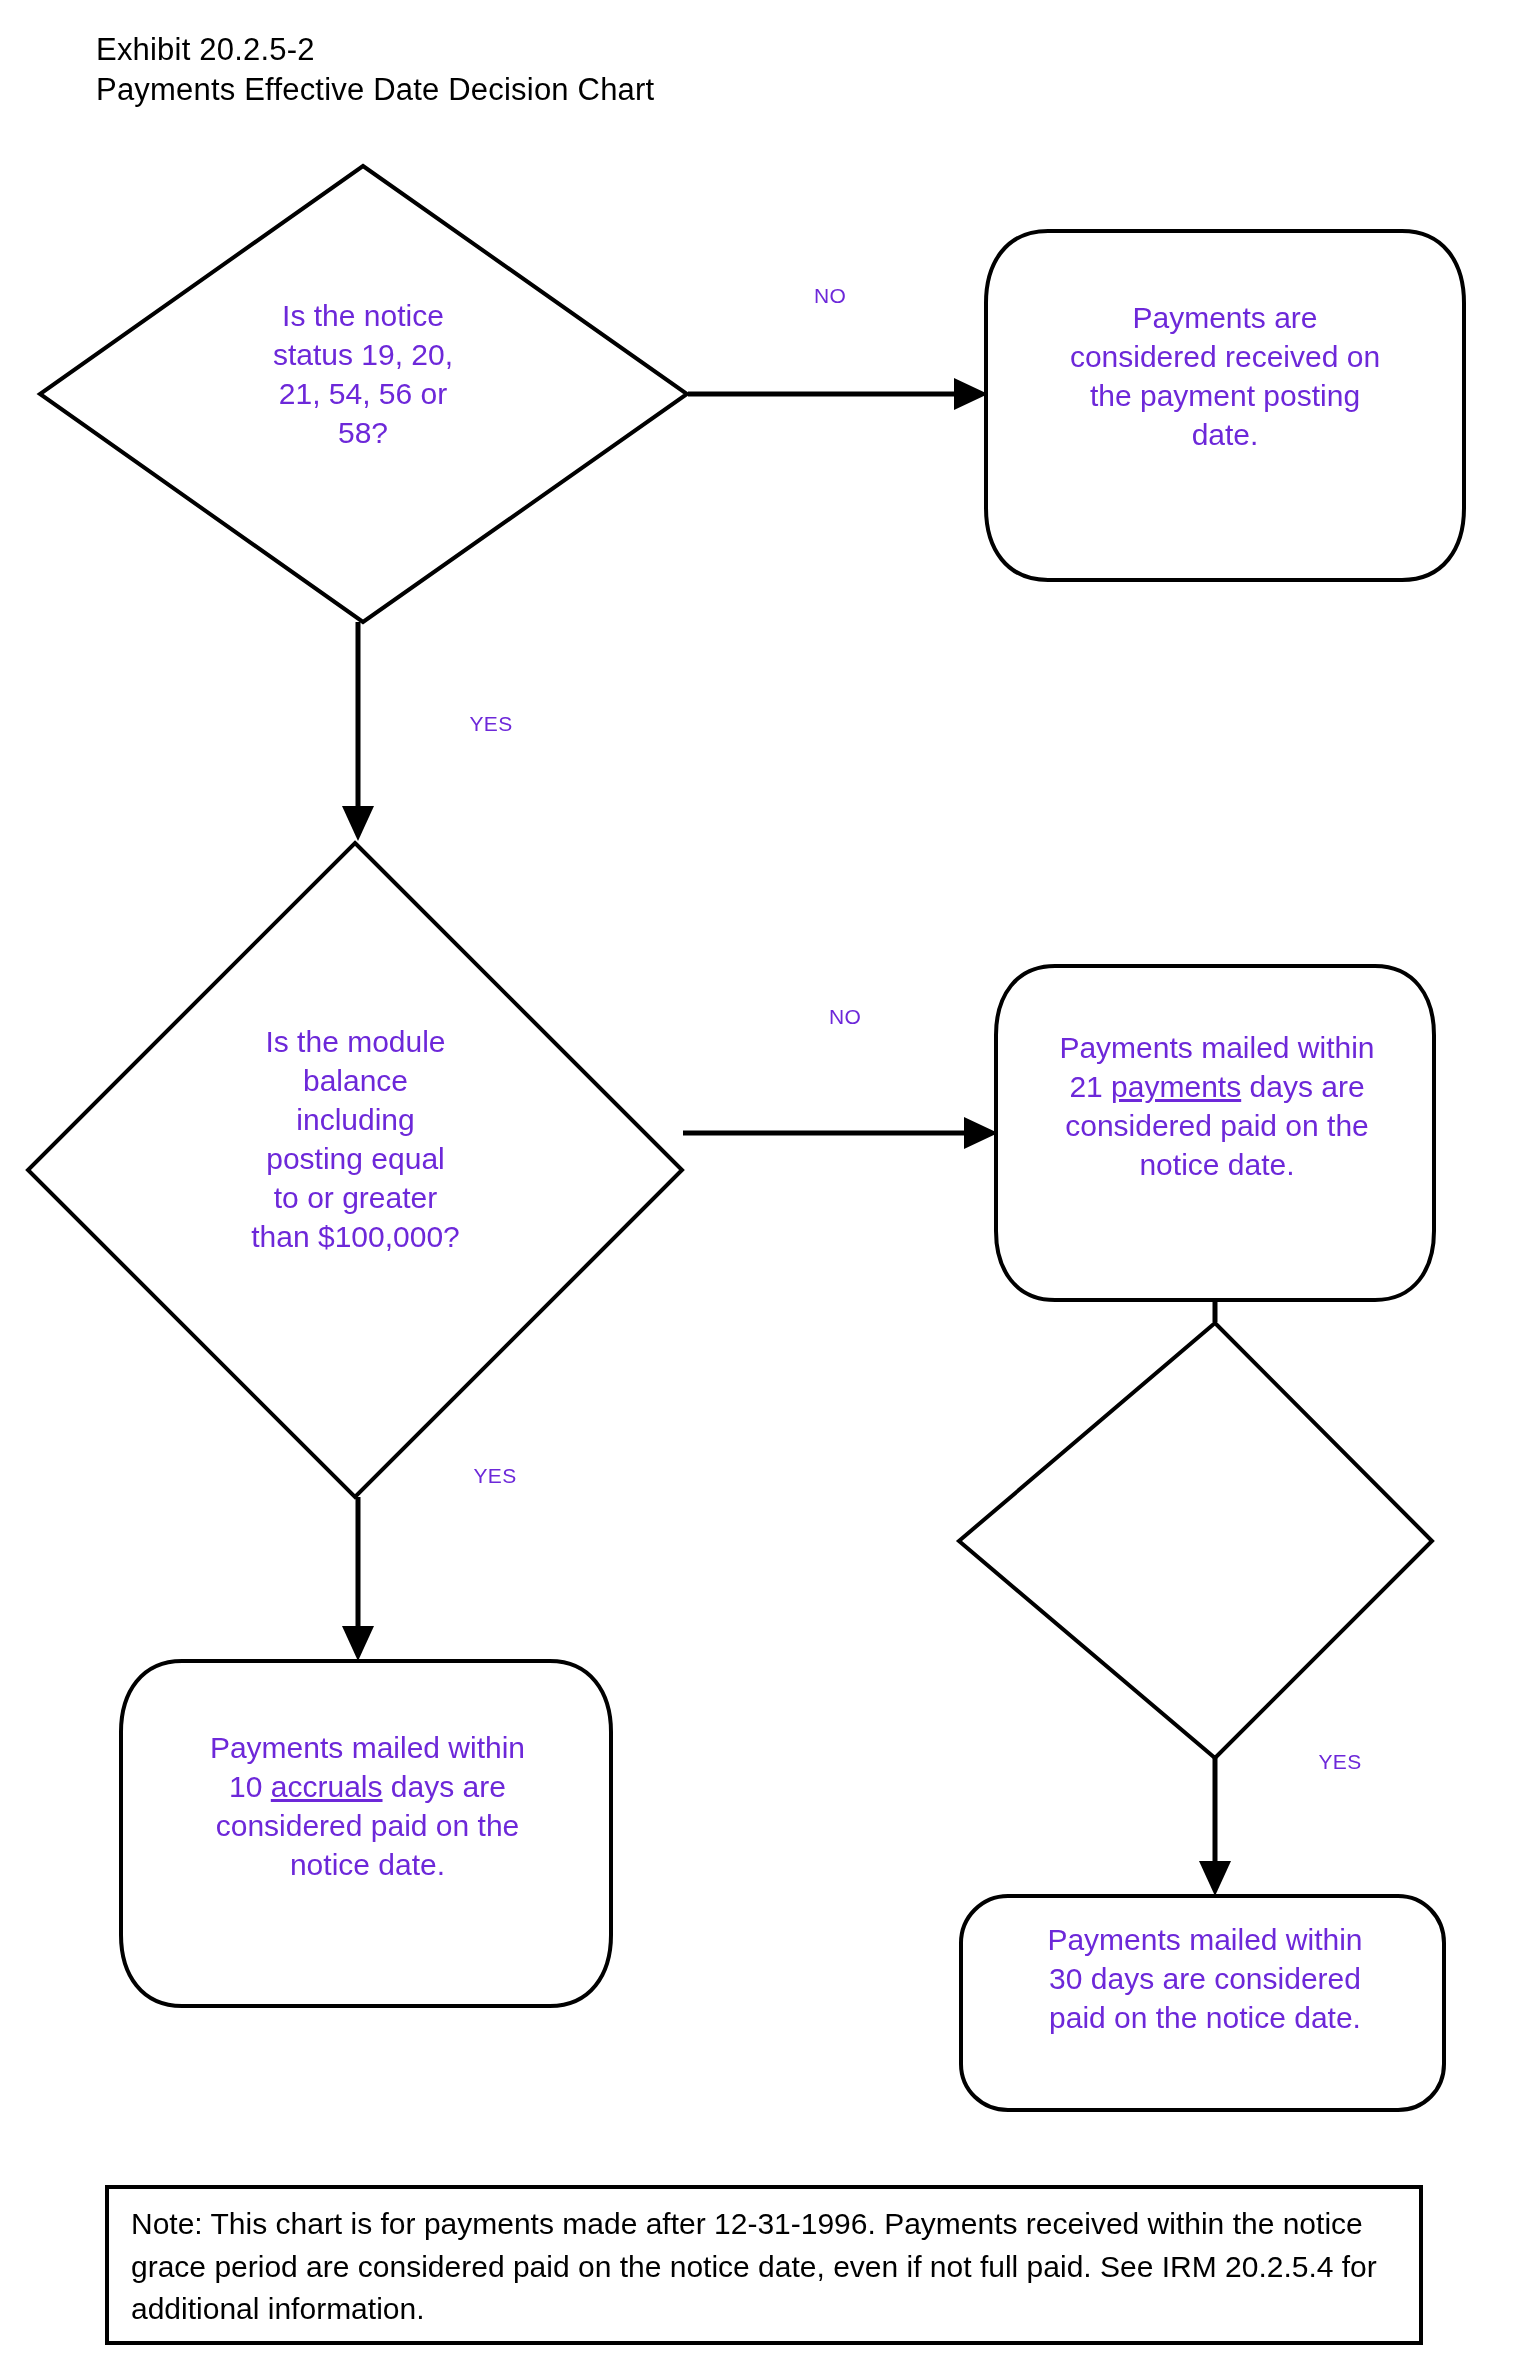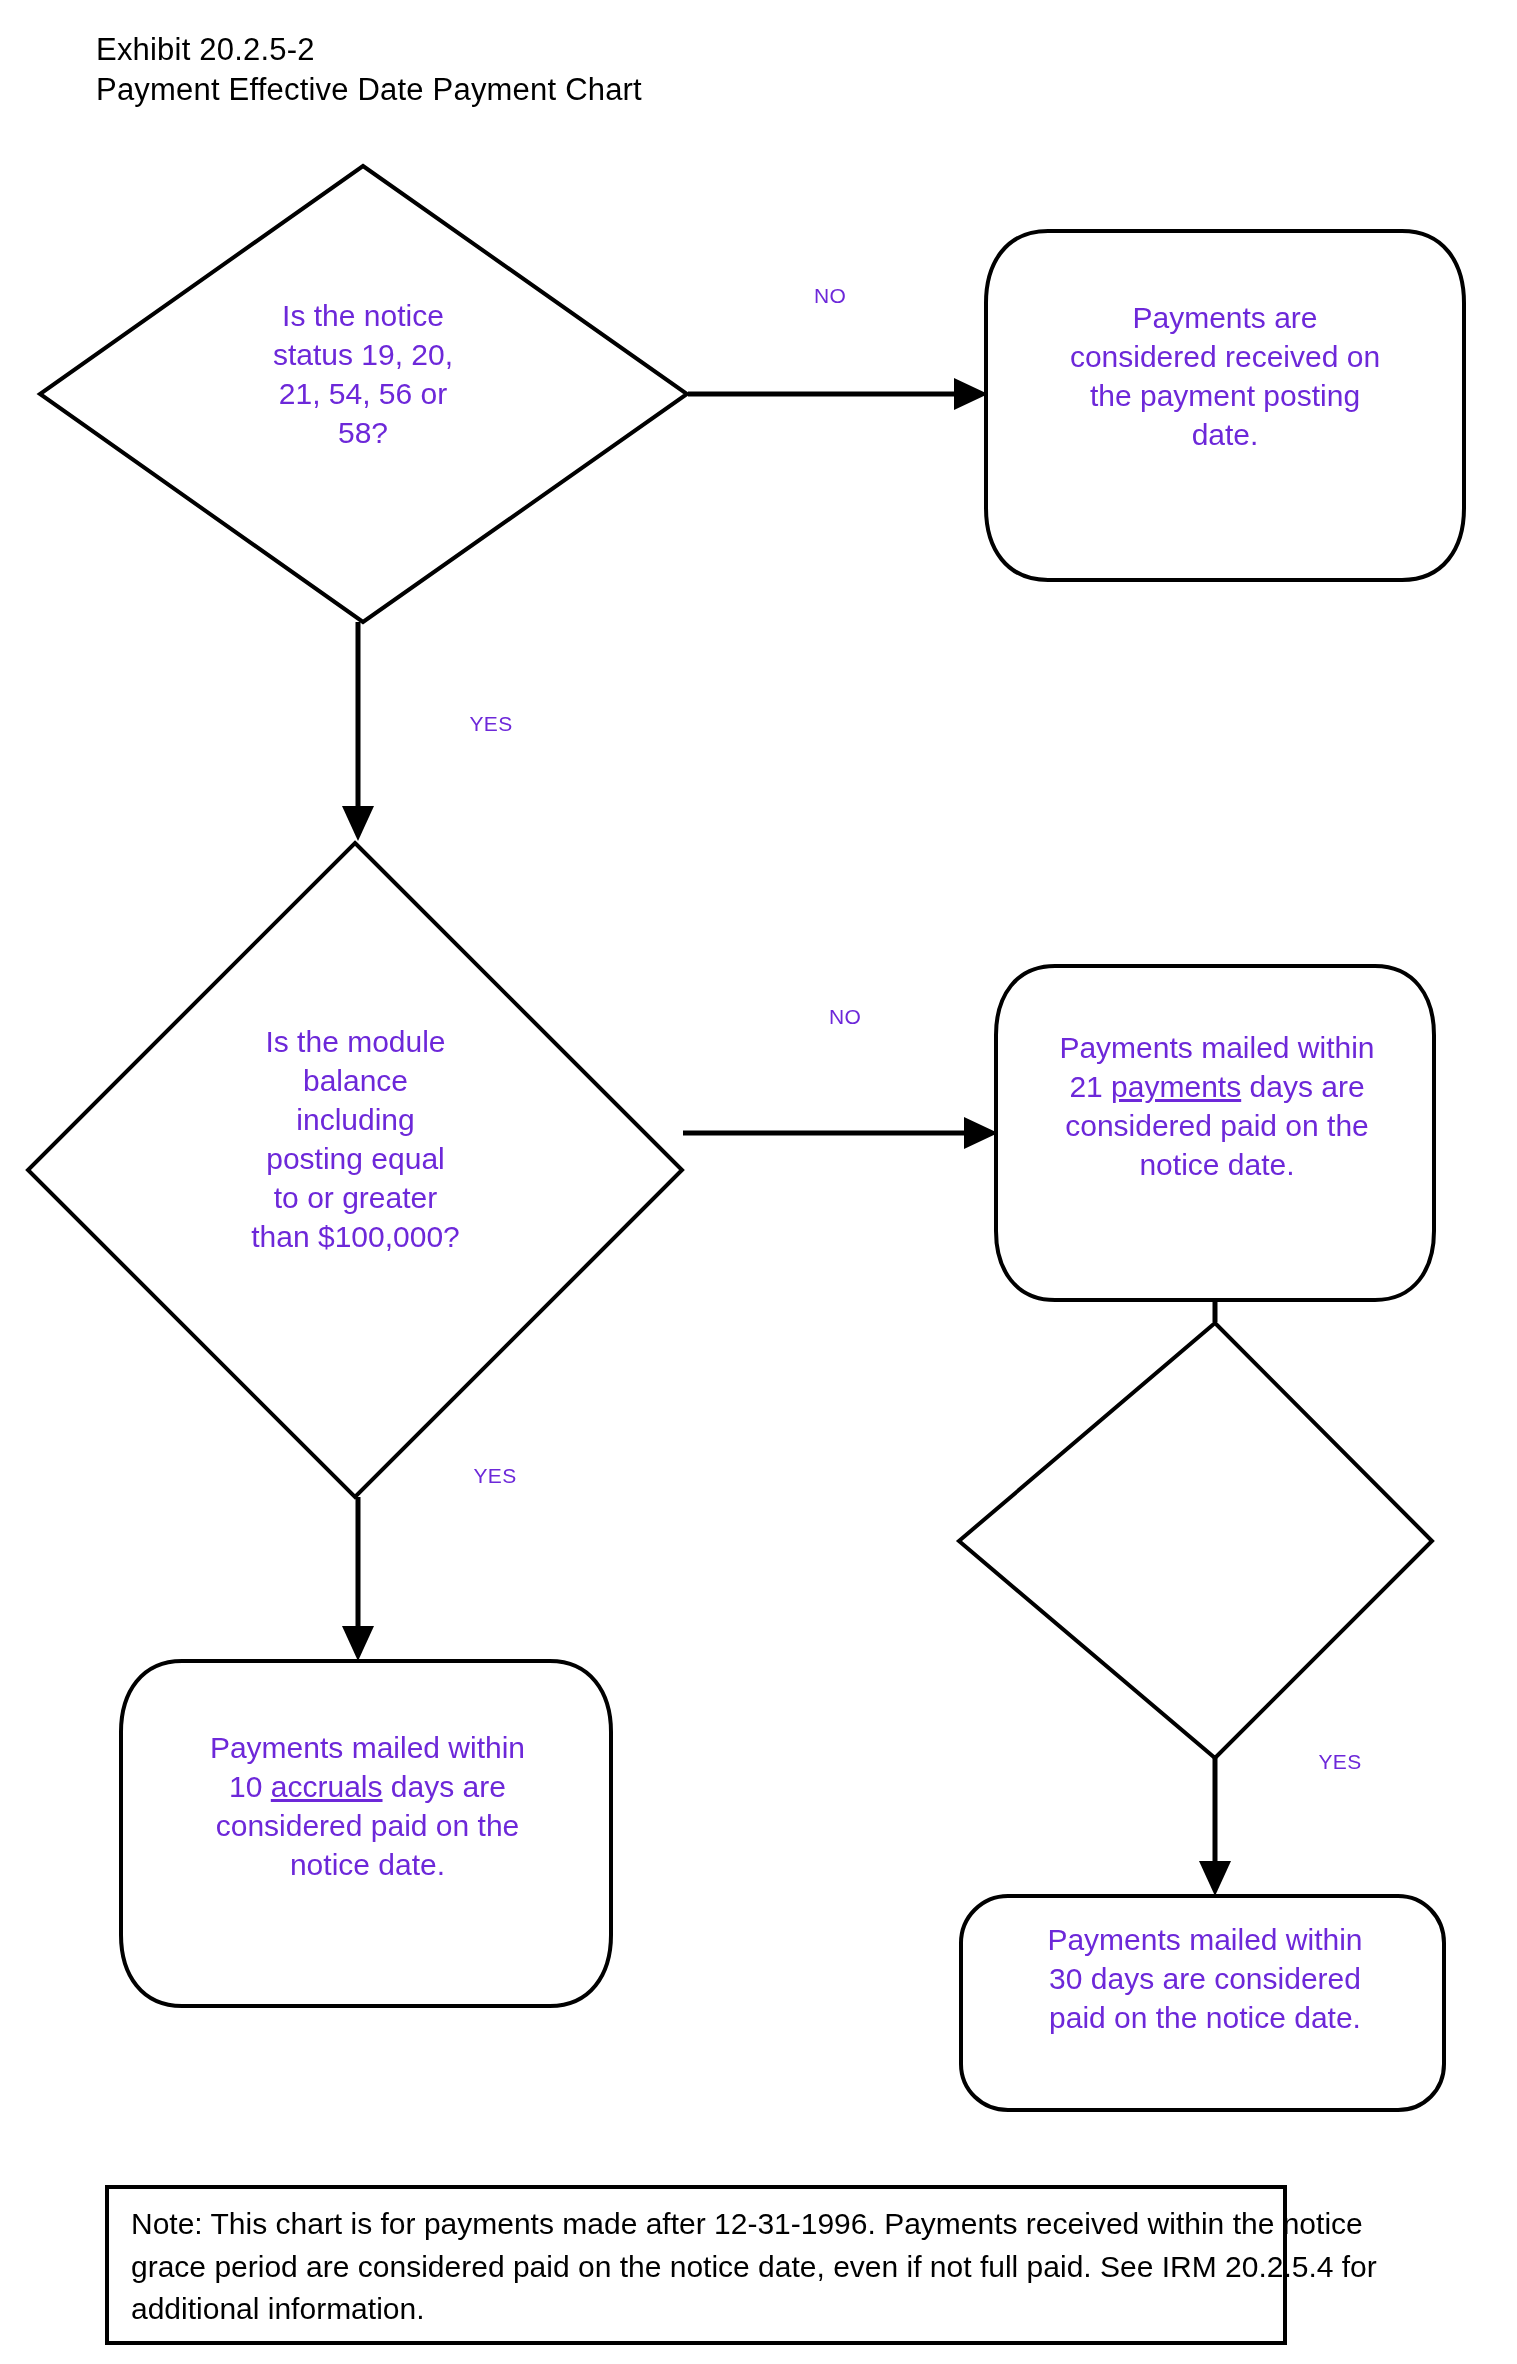--- a/index.html
+++ b/index.html
@@ -80,21 +80,21 @@
   #lbl-yes-1 { left: 436px;  top: 710px;  width: 110px; }
   #lbl-no-2  { left: 790px;  top: 1003px; width: 110px; }
   #lbl-yes-2 { left: 440px;  top: 1462px; width: 110px; }
   #lbl-yes-3 { left: 1285px; top: 1748px; width: 110px; }
 
   
   #note-box {
     position: absolute;
     left: 105px;
     top: 2185px;
-    width: 1182px;
+    width: 1318px;
     height: 160px;
     border: 4px solid #000000;
     box-sizing: border-box;
   }
   #note-text {
     position: absolute;
     left: 22px;
     top: 14px;
     width: 1300px;
     text-align: left;
@@ -103,21 +103,21 @@
   }
   .u { text-decoration: underline; }
 </style>
 </head>
 <body>
 
 <div id="chart-root">
 
   <div id="title-block">
     <span id="title-line-1">Exhibit 20.2.5-2</span>
-    <span id="title-line-2">Payment Effective Date Payment Chart</span>
+    <span id="title-line-2">Payments Effective Date Decision Chart</span>
   </div>
 
   <svg class="layer" viewBox="0 0 1517 2364">
 
     <polygon class="shape-stroke" points="363,166 687,394 363,622 40,394"></polygon>
 
     <path class="shape-stroke" d="M 1048,231
              L 1402,231
              C 1443,231 1464,262 1464,303
              L 1464,508

